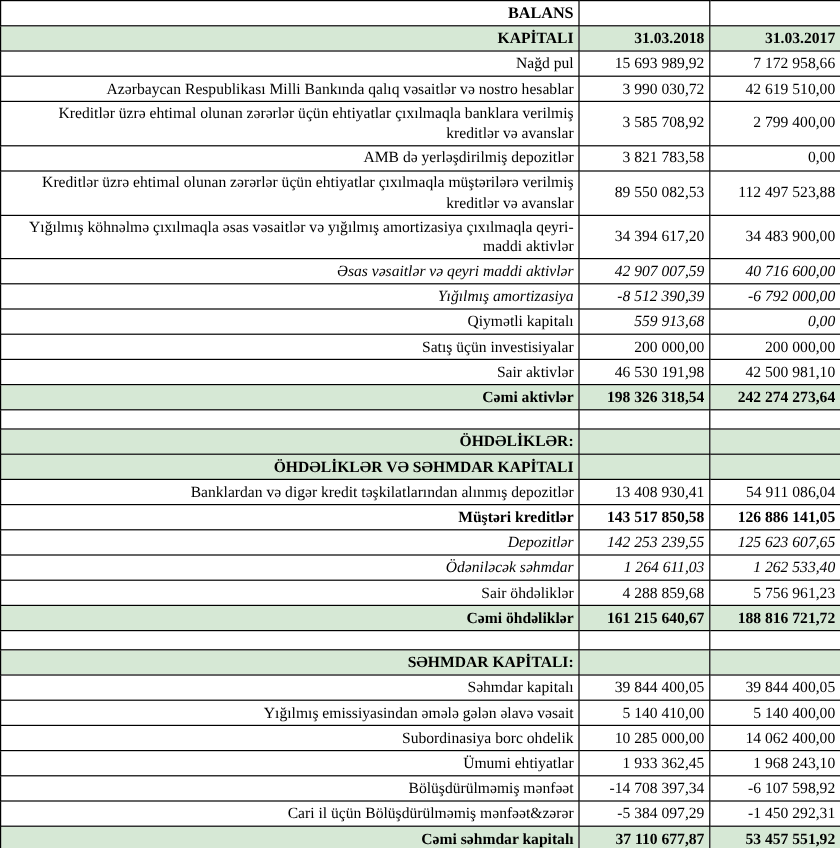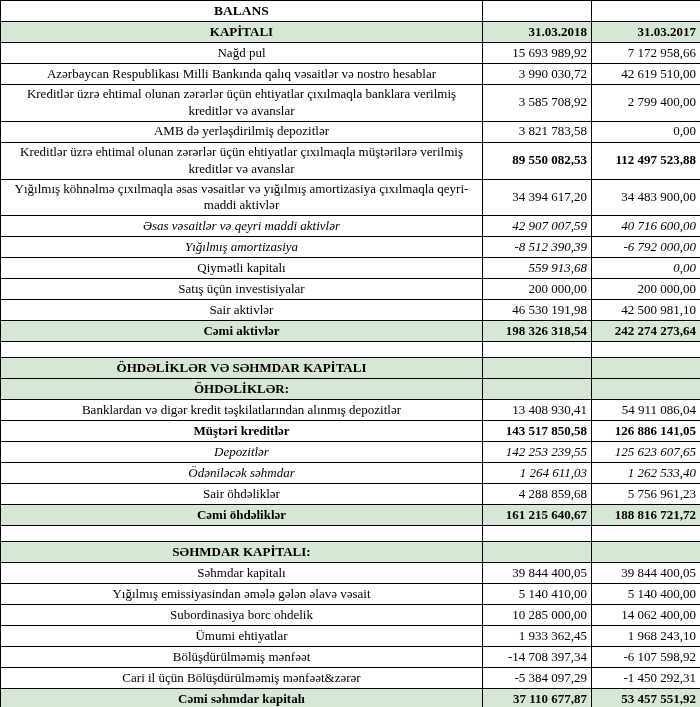--- a/index.html
+++ b/index.html
@@ -20,28 +20,28 @@
   col.c2 { width: 109px; }
   col.c3 { width: 109px; }
   td {
     border: 1px solid var(--border-c);
     padding: 1px 4px;
     height: 18px;
     vertical-align: middle;
     overflow: hidden;
   }
   .c-num { text-align: right; white-space: nowrap; }
-  .c-label { text-align: center; font-family: Liberation Serif, serif; }
+  .c-label { text-align: right; font-family: Liberation Serif, serif; }
 
   .row-title td   { font-weight: bold; font-size: 13.5px; }
   .row-header td  { background: var(--section-bg); font-weight: bold; }
   .row-section td { background: var(--section-bg); font-weight: bold; }
   .row-total td   { background: var(--section-bg); font-weight: bold; }
   .row-bold td    { font-weight: bold; }
-  .row-bold-num .c-num { font-weight: bold; }
+  .row-bold-num .c-num { font-weight: normal; }
   .row-sub td     { font-style: italic; }
   .row-sub-num .c-num { font-style: italic; }
   .row-spacer td  { height: 13px; }
 </style>
 </head>
 <body>
 
 <div class="page">
   <table class="balance">
     <colgroup>
@@ -119,26 +119,26 @@
           <td class="c-label">Cəmi aktivlər</td>
           <td class="c-num">198 326 318,54</td>
           <td class="c-num">242 274 273,64</td>
         </tr>
         <tr class="row-spacer">
           <td class="c-label"></td>
           <td class="c-num"></td>
           <td class="c-num"></td>
         </tr>
         <tr class="row-section">
+          <td class="c-label">ÖHDƏLİKLƏR:</td>
+          <td class="c-num"></td>
+          <td class="c-num"></td>
+        </tr>
+        <tr class="row-section">
           <td class="c-label">ÖHDƏLİKLƏR VƏ SƏHMDAR KAPİTALI</td>
-          <td class="c-num"></td>
-          <td class="c-num"></td>
-        </tr>
-        <tr class="row-section">
-          <td class="c-label">ÖHDƏLİKLƏR:</td>
           <td class="c-num"></td>
           <td class="c-num"></td>
         </tr>
         <tr class="row-item">
           <td class="c-label">Banklardan və digər kredit təşkilatlarından alınmış depozitlər</td>
           <td class="c-num">13 408 930,41</td>
           <td class="c-num">54 911 086,04</td>
         </tr>
         <tr class="row-bold">
           <td class="c-label">Müştəri kreditlər</td>

